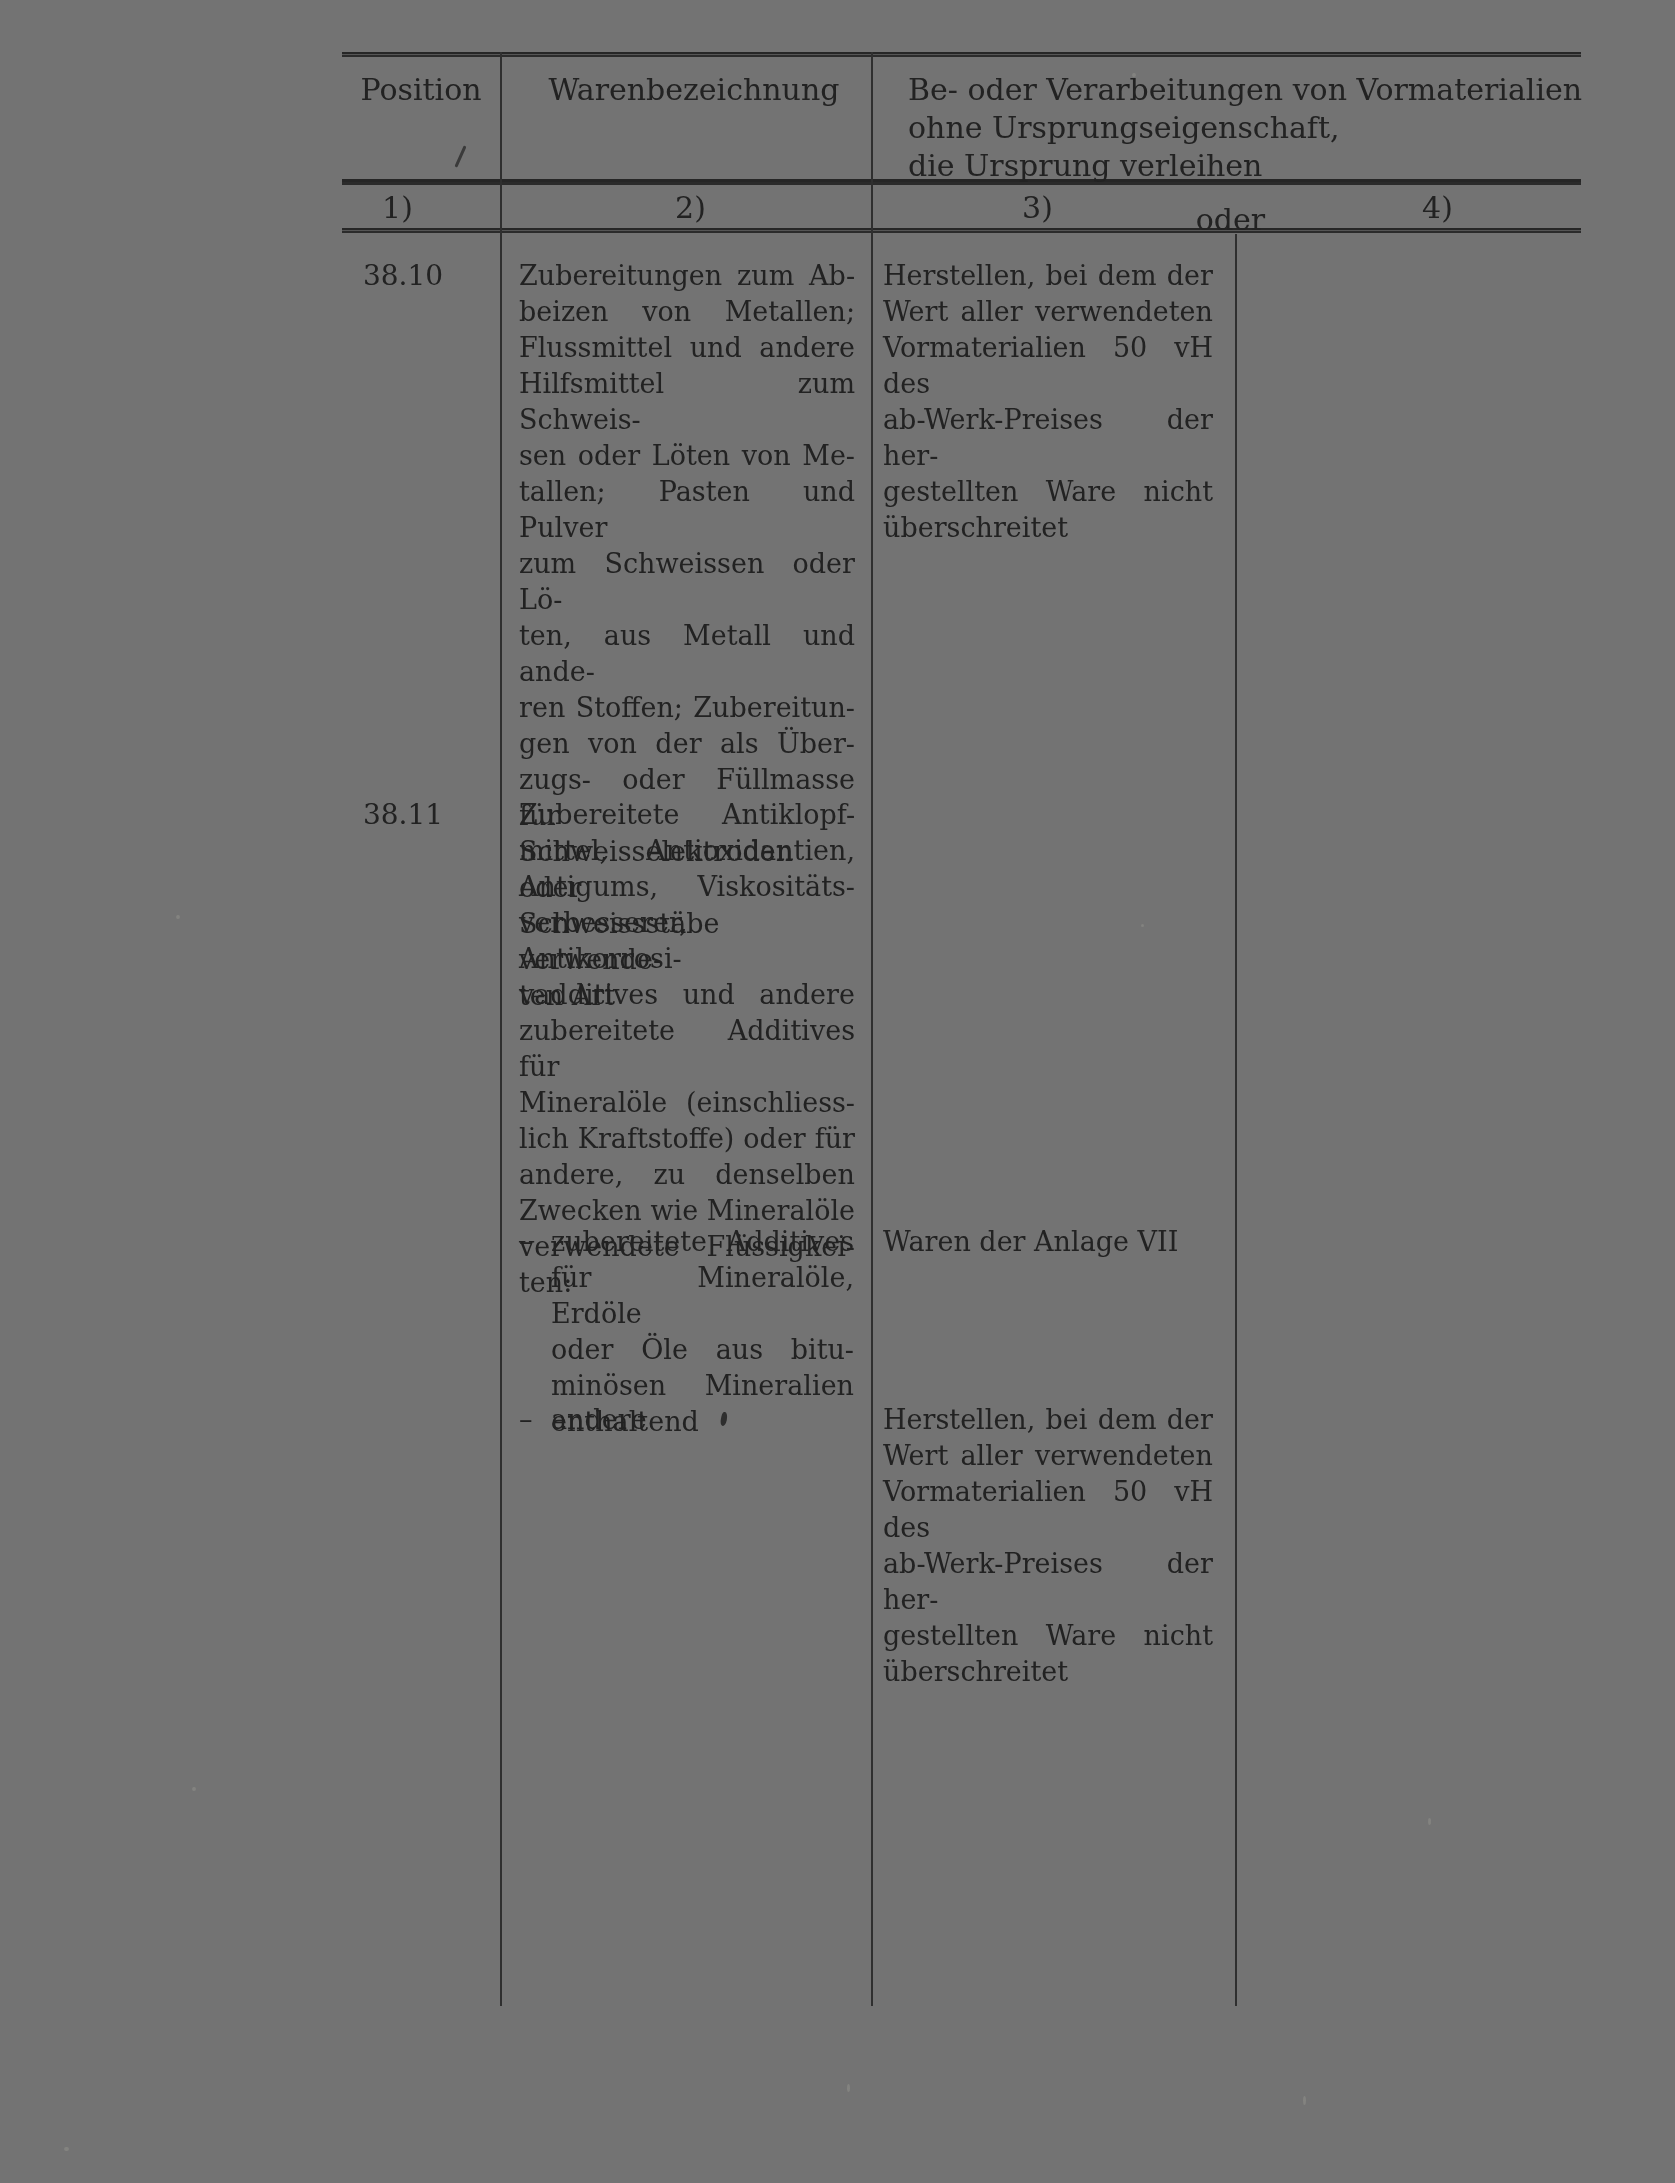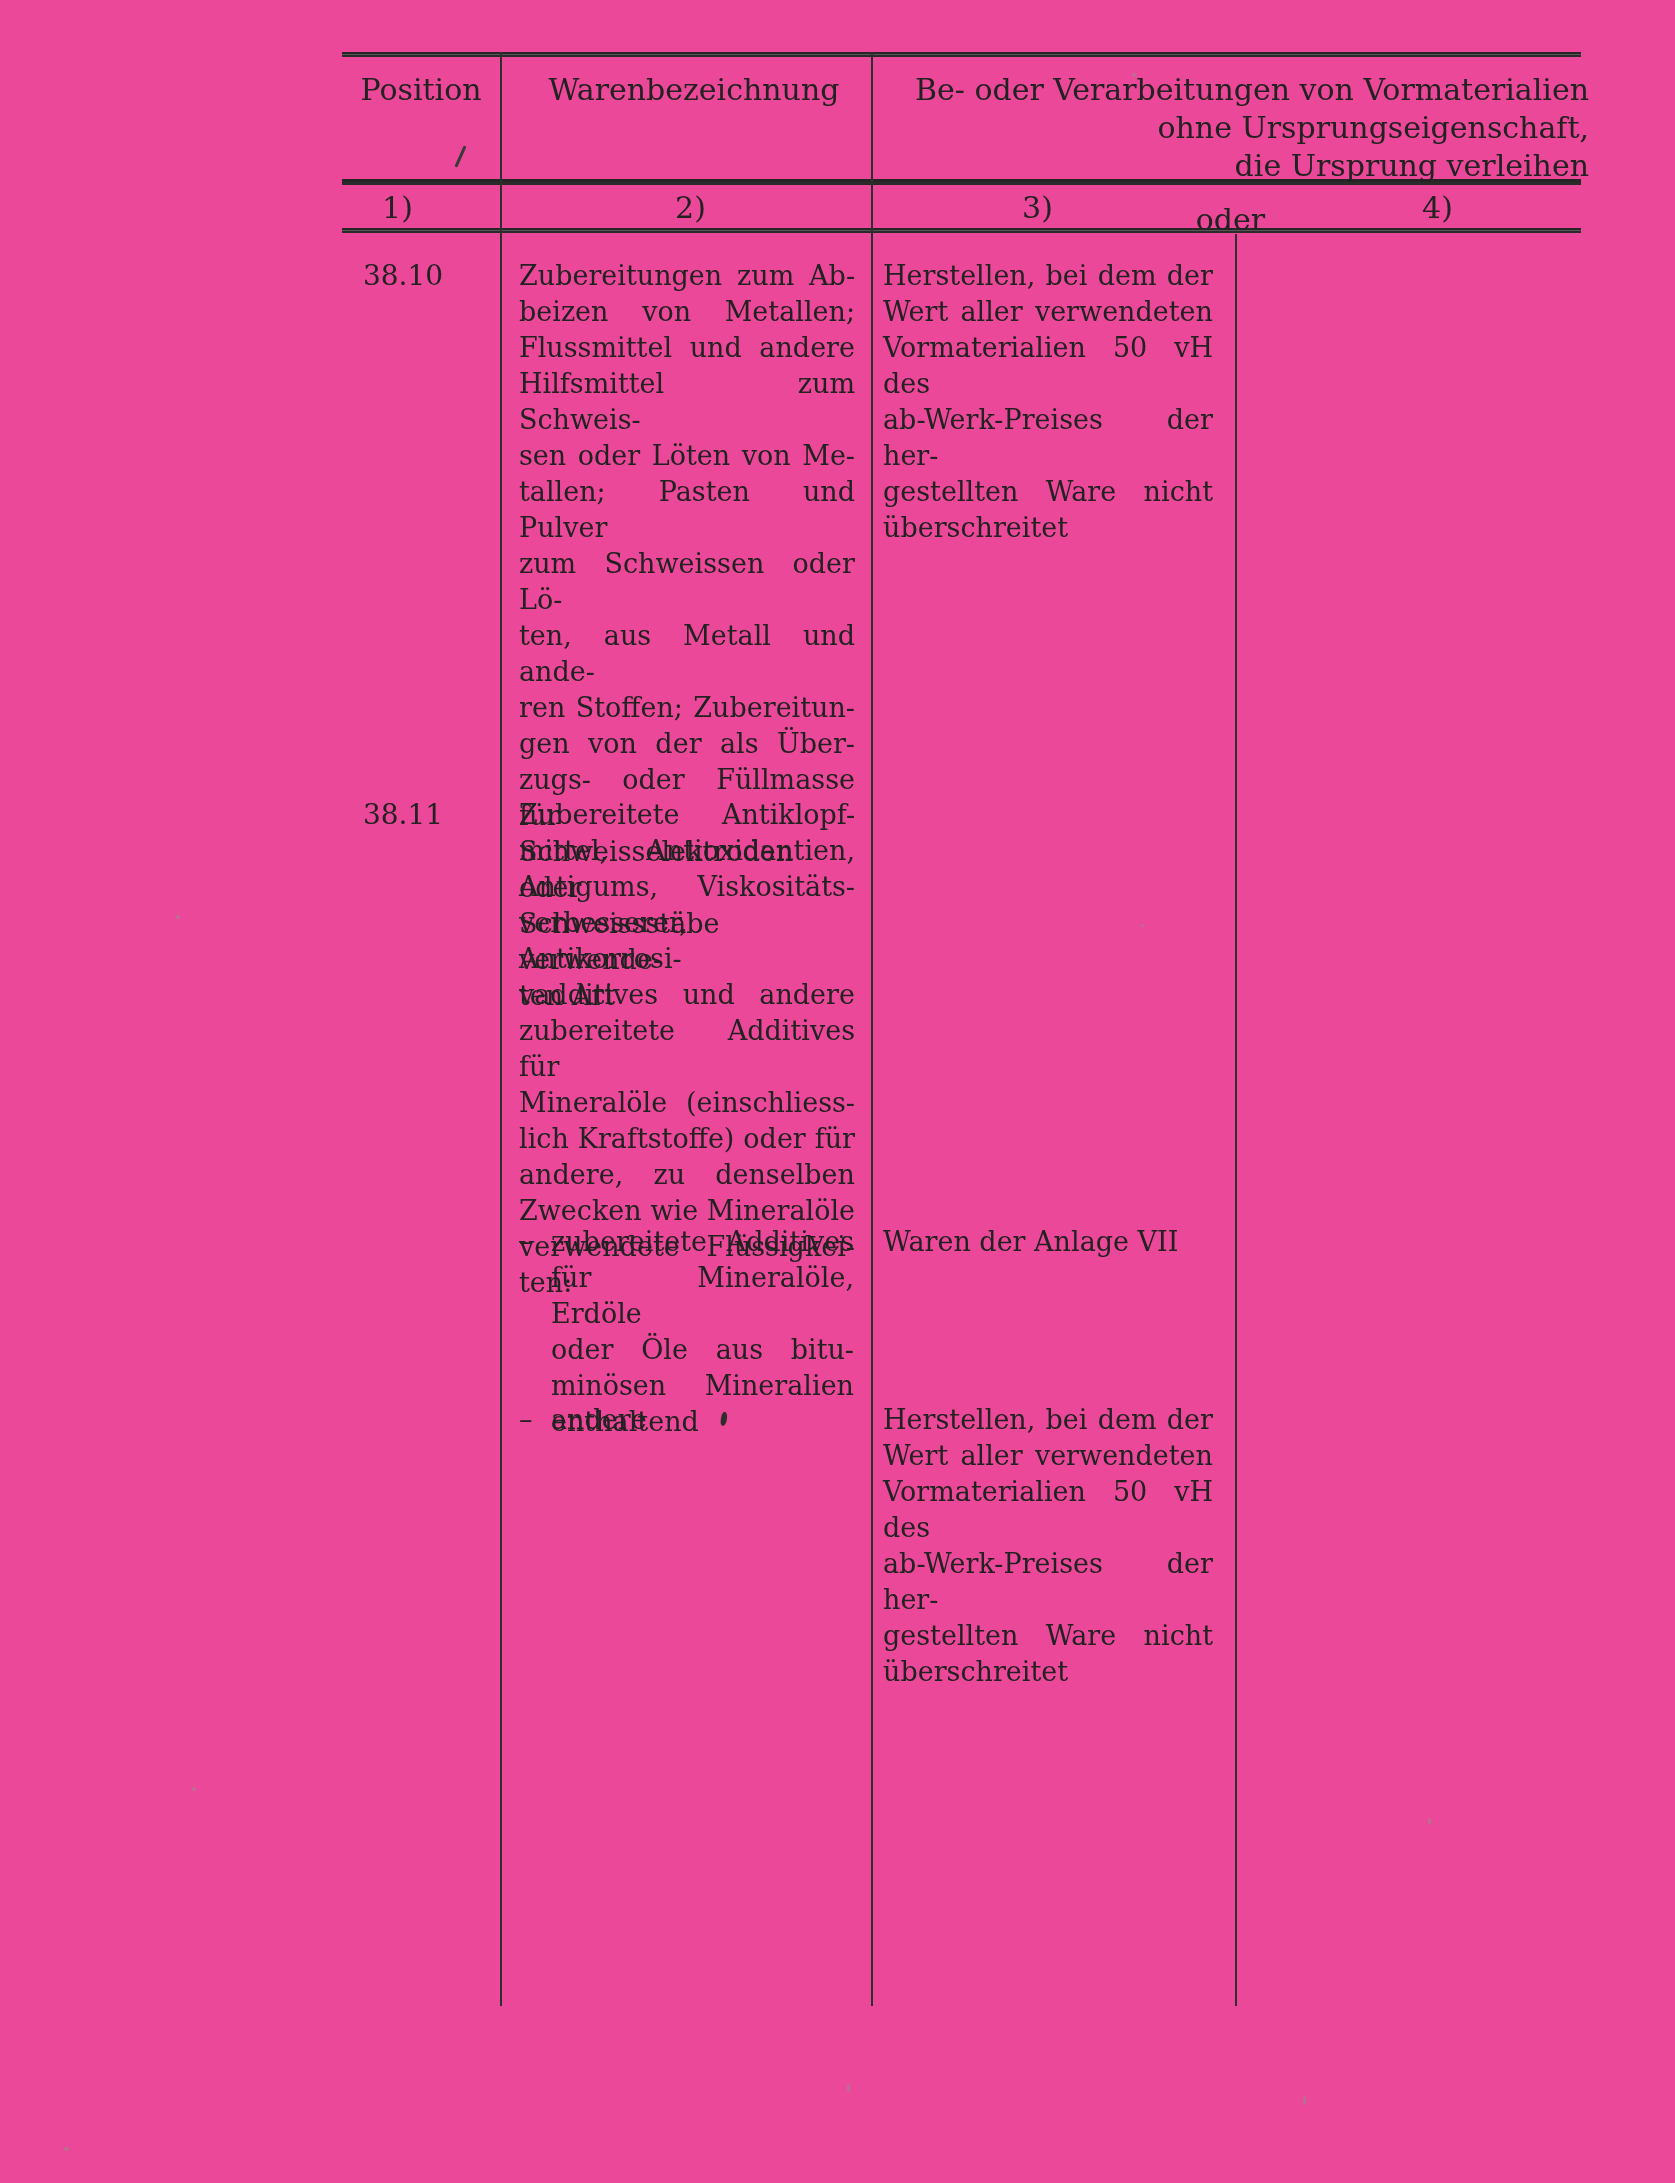--- a/index.html
+++ b/index.html
@@ -1,20 +1,20 @@
 <!DOCTYPE html>
 <html style="font-size:12px"><head>
 <meta charset="utf-8">
 <style>
   html, body { margin: 0; padding: 0; background: #e8e8e6; }
   .page {
     position: relative;
     width: 1676px;
     height: 2183px;
-    background: #ec4899;
+    background: #737373;
     overflow: hidden;
     font-family: "DejaVu Serif", "Liberation Serif", serif;
     color: #222;
   }
 
   
   .hrule {
     position: absolute;
     left: 342px;
     width: 1239px;
@@ -37,21 +37,21 @@
   .hcell {
     position: absolute;
     font-size: 30px;
     line-height: 38px;
     text-align: center;
     white-space: nowrap;
   }
   .h-pos   { left: 342px;  top: 71px;  width: 158px; }
   .h-waren { left: 502px;  top: 71px;  width: 368px; padding-left: 8px; }
   .h-merged { left: 908px; top: 71px; width: 681px; white-space: normal; }
-  .h-merged .ln { text-align: right; }
+  .h-merged .ln { text-align: left; }
 
   .r2 {
     position: absolute;
     top: 190px;
     font-size: 30px;
     line-height: 35px;
     text-align: center;
     width: 151px;
   }
   .r2.c1   { left: 322px; }

